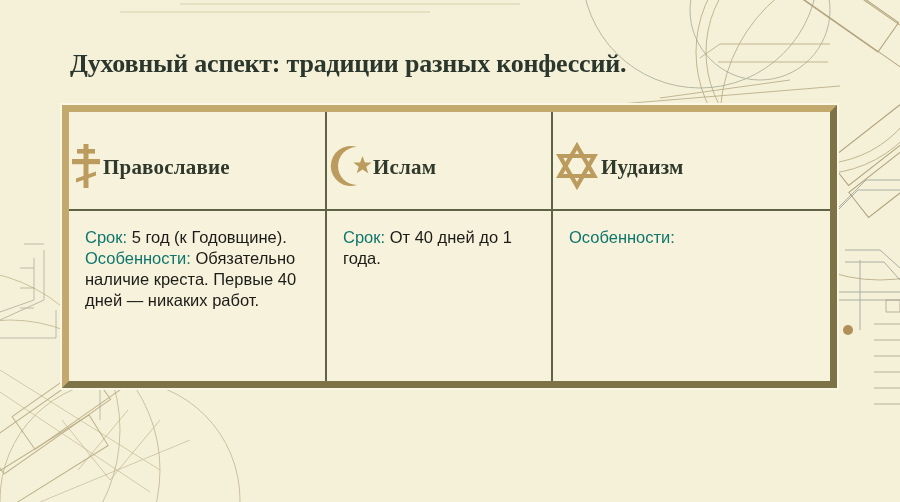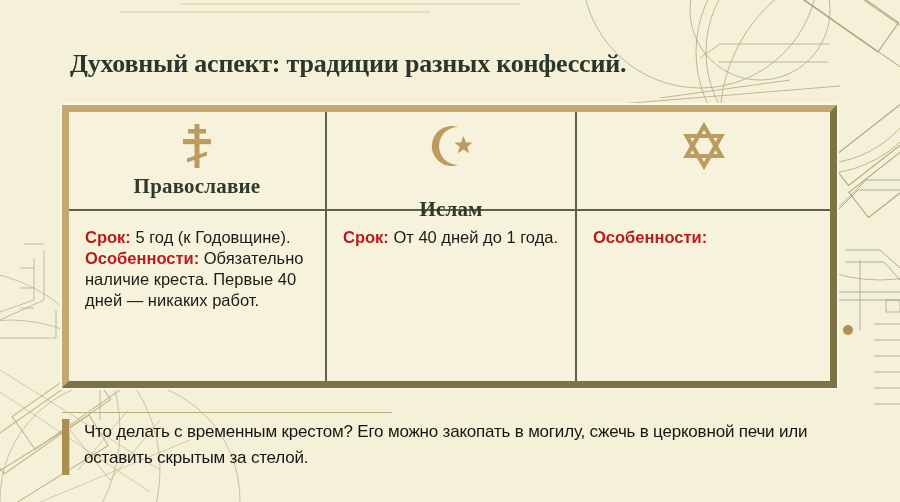--- a/index.html
+++ b/index.html
@@ -78,27 +78,27 @@
     border-bottom: 2px solid #5f6245;
     flex: 0 0 auto;
   }
   .table-body {
     display: flex;
     flex: 1 1 auto;
   }
 
   .col { box-sizing: border-box; position: relative; }
   .col-1 { width: 256px; }
-  .col-2 { width: 252px; border-left: 2px solid #5f6245; border-right: 2px solid #5f6245; gap: 23px; }
+  .col-2 { width: 228px; border-left: 2px solid #5f6245; border-right: 2px solid #5f6245; }
   .col-3 { flex: 1 1 auto; }
 
   
   .head-cell {
     display: flex;
-    flex-direction: column;
+    flex-direction: row;
     align-items: center;
     justify-content: flex-start;
     padding-top: 10px;
   }
   .relig-icon {
     height: 48px;
     display: flex;
     align-items: center;
     justify-content: center;
   }
@@ -114,22 +114,22 @@
   
   .body-cell {
     padding: 16px 16px 10px 16px;
     font-size: 16.5px;
     line-height: 21px;
     color: #1c1c18;
   }
   .para { margin: 0 0 0 0; }
   .para + .para { }
   .lbl {
-    font-weight: bold;
-    color: #b91c1c;
+    font-weight: normal;
+    color: #0f766e;
   }
   .blockline { display: block; }
 
   
   .footer-note {
     position: absolute;
     left: 62px;
     top: 412px;
     width: 790px;
   }
@@ -290,20 +290,21 @@
 
         <div class="col col-3 head-cell">
           <span class="relig-icon">
             <svg width="48" height="48" viewBox="0 0 48 48" xmlns="http://www.w3.org/2000/svg">
               <g fill="none" stroke="#bb9c5e" stroke-width="4.2" stroke-linejoin="miter">
                 <polygon points="24,4 41.3,34 6.7,34"></polygon>
                 <polygon points="24,44 6.7,14 41.3,14"></polygon>
               </g>
             </svg>
           </span>
+          <span class="relig-name">Иудаизм</span>
         </div>
       </div>
 
       <div class="table-body">
 
         <div class="col col-1 body-cell">
           <p class="para">
             <span class="lbl">Срок:</span><span> 5 год (к Годовщине).</span>
           </p>
           <p class="para">
@@ -320,19 +321,14 @@
         <div class="col col-3 body-cell">
           <p class="para">
             <span class="lbl blockline">Особенности:</span>
           </p>
         </div>
       </div>
 
     </div>
   </div>
 
-  <div class="footer-note">
-    <div class="footer-rule"></div>
-    <div class="footer-bar"></div>
-    <div class="footer-text">Что делать с временным крестом? Его можно закопать в могилу, сжечь в церковной печи или оставить скрытым за стелой.</div>
-  </div>
 
 </div>
 
 </body></html>

